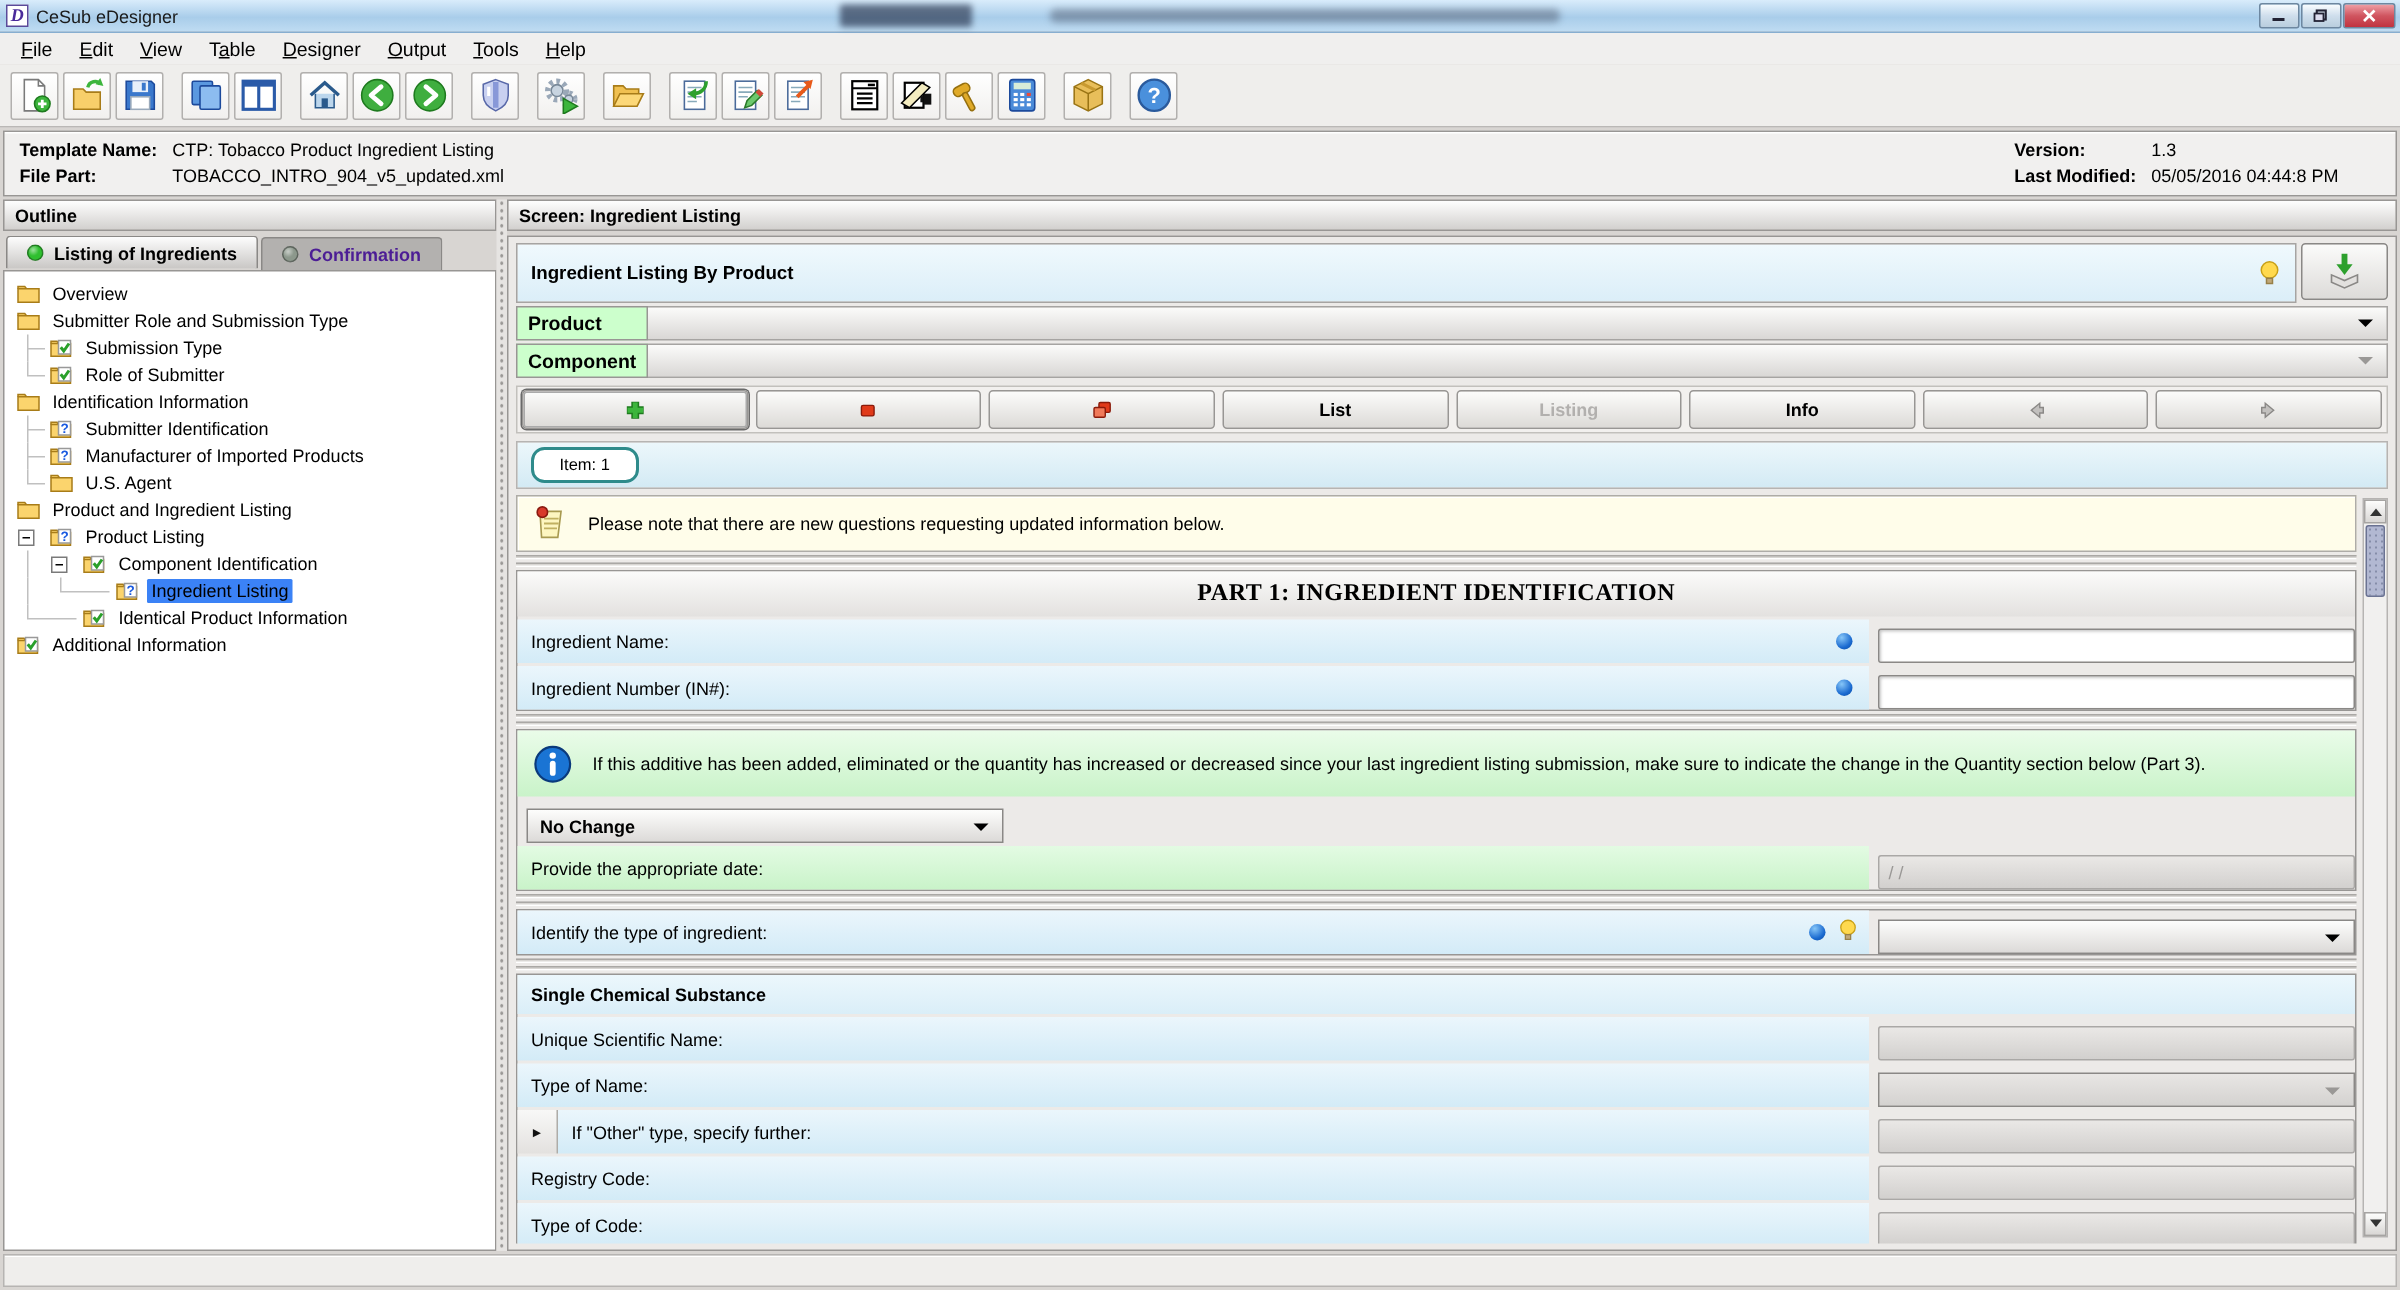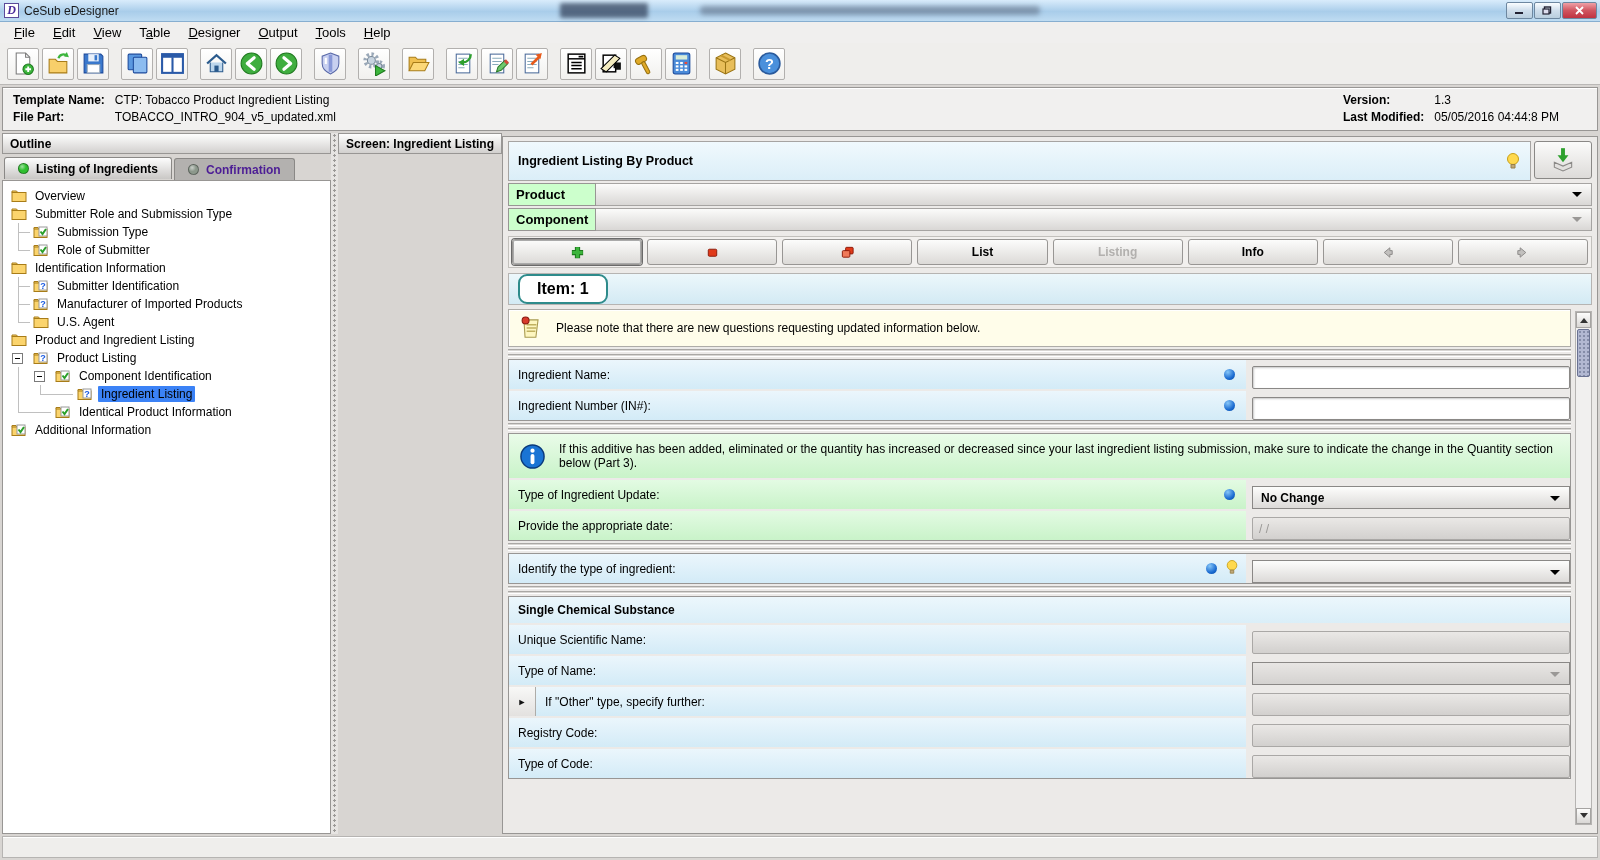--- a/index.html
+++ b/index.html
@@ -53,39 +53,39 @@
 .exp-box{position:absolute;left:1px;top:4px;width:11px;height:11px;border:1px solid #7a7a7a;background:#fff}
 .exp-box::after{content:"";position:absolute;left:2px;top:4px;width:5px;border-top:1px solid #000}
 .ticon{width:16px;height:16px;margin-right:5px;flex:none}
 .ticon svg{width:16px;height:16px;display:block}
 .tlabel{padding:1px 3px;border-radius:1px}
 .tlabel.selected{background:#3b82f6}
 
 .splitter{position:absolute;top:133px;left:331px;width:7px;bottom:26px;background:#e6e4e2;background-image:radial-gradient(circle,#9a9896 1px,transparent 1.2px);background-size:7px 5px;background-repeat:repeat-y;background-position:center top}
 
 
-.screen-panel{position:absolute;top:133px;left:338px;right:2px;bottom:26px;display:flex;flex-direction:row}
+.screen-panel{position:absolute;top:133px;left:338px;right:2px;bottom:26px;display:flex;flex-direction:column}
 .screen-content{flex:1;border:1px solid #989694;background:#eceae8;margin-top:3px;padding:4px 5px;display:flex;flex-direction:column;overflow:hidden}
 .ilbp-row{display:flex;gap:3px}
 .ilbp-bar{flex:1;height:40px;background:linear-gradient(#f0f9fd,#dbeef8);border:1px solid #a6a4a2;display:flex;align-items:center;padding:0 9px;font-weight:bold;font-size:12.5px}
 .ilbp-bulb{margin-left:auto;width:16px;height:18px}
 .download-btn{width:58px;height:38px;background:linear-gradient(#fbfbfa,#dddbd9);border:1px solid #8a8886;border-radius:3px;display:flex;align-items:center;justify-content:center}
 .download-btn svg{width:26px;height:26px}
 .selector-row{display:flex;height:23px;margin-top:2px}
 .sel-label{width:88px;background:#ccffcc;border:1px solid #989694;font-weight:bold;font-size:13px;padding:3px 7px}
 .sel-bar{flex:1;background:linear-gradient(#fbfbfa,#d9d7d5);border:1px solid #a6a4a2;border-left:none;position:relative}
 .sel-arrow{position:absolute;right:9px;top:8px;width:0;height:0;border:5px solid transparent;border-top-color:#000;border-bottom:none}
 .sel-bar.disabled .sel-arrow{border-top-color:#9a9896}
 .btn-row{display:flex;gap:5px;margin-top:5px;height:32px;background:#f2f0ee;border:1px solid #c2c0bc;padding:2px 3px}
 .form-btn{flex:1;background:linear-gradient(#fcfcfb,#dcdad7);border:1px solid #989694;border-radius:3px;display:flex;align-items:center;justify-content:center;font-weight:bold;font-size:12px}
 .form-btn.focused{box-shadow:0 0 0 1px #6a6a6a, inset 0 0 0 1px #aaa}
 .form-btn.disabled{color:#b2b0ae}
 .form-btn .icon svg{width:15px;height:15px;display:block}
 .item-strip{height:32px;background:linear-gradient(#ecf7fb,#d3eaf4);border:1px solid #b6b4b2;margin-top:5px;display:flex;align-items:center;padding-left:9px;flex:none}
-.item-tab{background:#fff;border:2px solid #2e8b8b;border-radius:9px;padding:4px 17px;font-weight:bold;font-size:16px}
+.item-tab{background:#fff;border:2px solid #2e8b8b;border-radius:9px;padding:4px 17px;font-weight:normal;font-size:11px}
 .form-scroll{flex:1;margin-top:4px;position:relative;padding-right:21px;overflow:hidden}
 .form-inner{display:flex;flex-direction:column}
 .note-box{height:38px;background:#fffdea;border:1px solid #aeaca8;box-shadow:inset 1px 1px 0 #fff;display:flex;align-items:center;gap:12px;padding:0 9px;font-size:12px;flex:none}
 .note-box .icon svg{width:26px;height:26px;display:block}
 .divider{height:12px;display:flex;flex-direction:column;justify-content:center;gap:2px;flex:none}
 .ridge{height:3px;background:#d8d6d3;border-top:1px solid #aaa8a5;border-bottom:1px solid #fff}
 .group-box{border:1px solid #989694;background:#eceae8;display:flex;flex-direction:column;gap:2px;padding:0}
 .part-header{height:30px;background:linear-gradient(#fbfbfa,#e3e1df);display:flex;align-items:center;justify-content:center;font-family:"Liberation Serif",serif;font-weight:bold;font-size:16px;letter-spacing:.4px}
 .section-row{height:26px;background:linear-gradient(#ecf7fc,#daeef8);display:flex;align-items:center;padding:0 9px;font-weight:bold;font-size:12px}
 .frow{display:flex;height:29px;align-items:stretch}
@@ -661,20 +661,21 @@
                 <circle cx="7" cy="5" r="3.2" fill="#d83a2a" stroke="#8a1a10"></circle>
               </svg>
             </span>
             <span>Please note that there are new questions requesting updated information below.</span>
           </div>
           <div class="divider">
             <div class="ridge"></div>
             <div class="ridge"></div>
           </div>
           <div class="group-box">
+            <div class="part-header">PART 1: INGREDIENT IDENTIFICATION</div>
             <div class="frow">
               <div class="frow-label bg-blue">
                 <span>Ingredient Name:</span>
                 <span class="row-dot"></span>
               </div>
               <div class="frow-gap"></div>
               <div class="frow-ctrl">
                 <div class="text-input"></div>
               </div>
             </div>
@@ -698,24 +699,20 @@
               <span class="icon">
                 <svg viewBox="0 0 28 28">
                   <circle cx="14" cy="14" r="12" fill="#1a74d4" stroke="#0a3a7c" stroke-width="1.5"></circle>
                   <circle cx="14" cy="8" r="2.2" fill="#fff"></circle>
                   <rect x="12" y="11.5" width="4" height="10.5" rx="2" fill="#fff"></rect>
                 </svg>
               </span>
               <span>If this additive has been added, eliminated or the quantity has increased or decreased since your last ingredient listing submission, make sure to indicate the change in the Quantity section below (Part 3).</span>
             </div>
             <div class="frow">
-              <div class="frow-label bg-green">
-                <span>Type of Ingredient Update:</span>
-                <span class="row-dot"></span>
-              </div>
               <div class="frow-gap"></div>
               <div class="frow-ctrl">
                 <div class="ui-select">
                   <span>No Change</span>
                   <span class="sel-arrow"></span>
                 </div>
               </div>
             </div>
             <div class="frow">
               <div class="frow-label bg-green">

